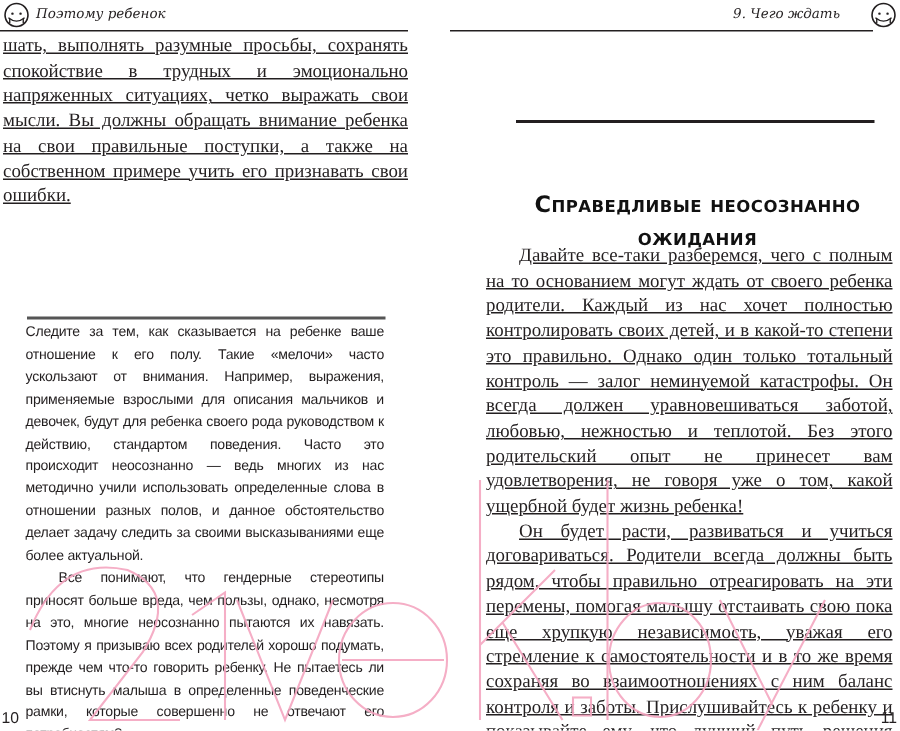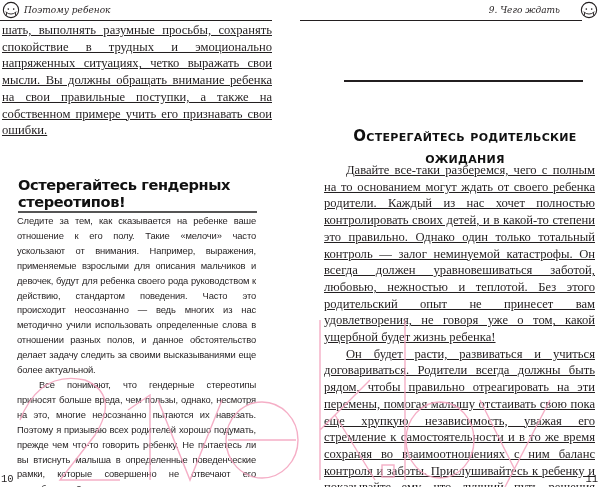--- a/index.html
+++ b/index.html
@@ -27,21 +27,21 @@
   .left-sidebar-head { position:absolute; left:18px; top:176px; width:240px; font-family:"DejaVu Sans", sans-serif; font-weight:bold; font-size:14.6px; line-height:17px; letter-spacing:-0.4px; color:#111; }
   .sidebar-rule { position:absolute; left:18px; top:211px; width:239px; height:2px; background:#555; }
   .left-sidebar-body { position:absolute; left:17px; top:214px; width:239px; }
 
   .right-sidebar-body { position:absolute; left:44px; top:20px; width:240px; }
   .right-sidebar-rule { position:absolute; left:44px; top:80px; width:239px; height:1.6px; background:#231f20; }
 
   .right-heading { position:absolute; left:40px; top:125px; width:250px; text-align:center; font-family:"DejaVu Sans", sans-serif; font-weight:bold; font-size:15px; line-height:22px; font-variant:small-caps; letter-spacing:0.3px; color:#111; }
   .right-body { position:absolute; left:24px; top:162px; width:271px; }
 
-  .folio { position:absolute; top:473px; font-family:Liberation Mono, monospace; font-size:10.5px; }
+  .folio { position:absolute; top:473px; font-family:Liberation Sans, sans-serif; font-size:10.5px; }
   .page-left .folio { left:1px; }
   .page-right .folio { right:2px; }
 
   .watermark { position:absolute; left:0; top:0; width:600px; height:487px; pointer-events:none; }
 </style>
 </head>
 <body>
 
 <div class="page page-left">
   <div class="running-head">
@@ -52,21 +52,20 @@
       <path d="M4 12 Q10 17 16 12" fill="none" stroke="#231f20" stroke-width="1"></path>
       <path d="M5 13 L5 16 M15 13 L15 16" stroke="#231f20" stroke-width="1"></path>
     </svg>
     <span class="head-text">Поэтому ребенок</span>
   </div>
 
   <div class="left-body serif-text">
     <p>шать, выполнять разумные просьбы, сохранять спокойствие в трудных и эмоционально напряженных ситуациях, четко выражать свои мысли. Вы должны обращать внимание ребенка на свои правильные поступки, а также на собственном примере учить его признавать свои ошибки.</p>
   </div>
 
-  <div class="left-sidebar-head">Остерегайтесь гендерных стереотипов!</div>
   <div class="sidebar-rule"></div>
 
   <div class="left-sidebar-body sans-text">
     <p>Следите за тем, как сказывается на ребенке ваше отношение к его полу. Такие «мелочи» часто ускользают от внимания. Например, выражения, применяемые взрослыми для описания мальчиков и девочек, будут для ребенка своего рода руководством к действию, стандартом поведения. Часто это происходит неосознанно — ведь многих из нас методично учили использовать определенные слова в отношении разных полов, и данное обстоятельство делает задачу следить за своими высказываниями еще более актуальной.</p>
     <p class="indent">Все понимают, что гендерные стереотипы приносят больше вреда, чем пользы, однако, несмотря на это, многие неосознанно пытаются их навязать. Поэтому я призываю всех родителей хорошо подумать, прежде чем что-то говорить ребенку. Не пытаетесь ли вы втиснуть малыша в определенные поведенческие рамки, которые совершенно не отвечают его потребностям?</p>
 
   </div>
 
   <div class="folio">10</div>
 </div>
@@ -78,21 +77,21 @@
       <circle cx="10" cy="10" r="8.5" fill="#fff" stroke="#231f20" stroke-width="1.2"></circle>
       <circle cx="7" cy="9" r="0.9" fill="#231f20"></circle>
       <circle cx="13" cy="9" r="0.9" fill="#231f20"></circle>
       <path d="M4 12 Q10 17 16 12" fill="none" stroke="#231f20" stroke-width="1"></path>
       <path d="M5 13 L5 16 M15 13 L15 16" stroke="#231f20" stroke-width="1"></path>
     </svg>
   </div>
 
   <div class="right-sidebar-rule"></div>
 
-  <div class="right-heading">Остерегайтесь родительские ожидания</div>
+  <div class="right-heading">Справедливые неосознанно ожидания</div>
 
   <div class="right-body serif-text">
     <p class="indent">Давайте все-таки разберемся, чего с полным на то основанием могут ждать от своего ребенка родители. Каждый из нас хочет полностью контролировать своих детей, и в какой-то степени это правильно. Однако один только тотальный контроль — залог неминуемой катастрофы. Он всегда должен уравновешиваться заботой, любовью, нежностью и теплотой. Без этого родительский опыт не принесет вам удовлетворения, не говоря уже о том, какой ущербной будет жизнь ребенка!</p>
     <p class="indent">Он будет расти, развиваться и учиться договариваться. Родители всегда должны быть рядом, чтобы правильно отреагировать на эти перемены, помогая малышу отстаивать свою пока еще хрупкую независимость, уважая его стремление к самостоятельности и в то же время сохраняя во взаимоотношениях с ним баланс контроля и заботы. Прислушивайтесь к ребенку и показывайте ему, что лучший путь решения проблем — всем вместе обдумывать и устранять возникающие спорные моменты.</p>
 
   </div>
 
   <div class="folio">11</div>
 </div>
 

